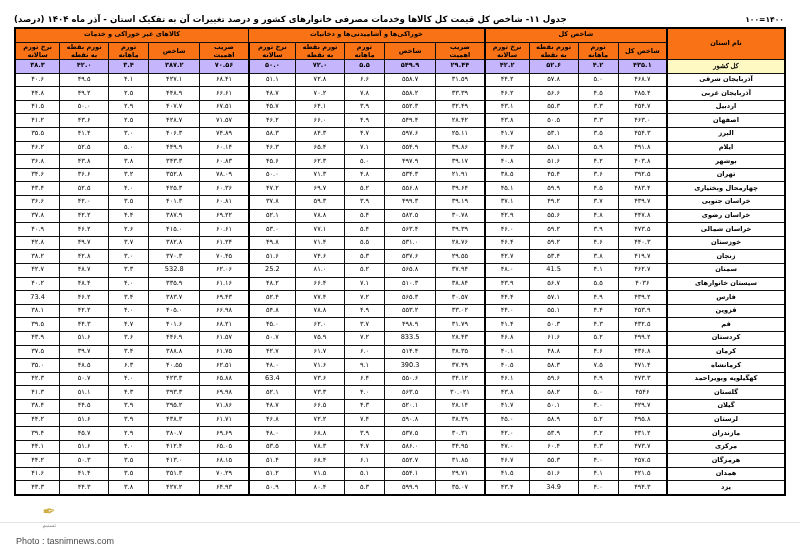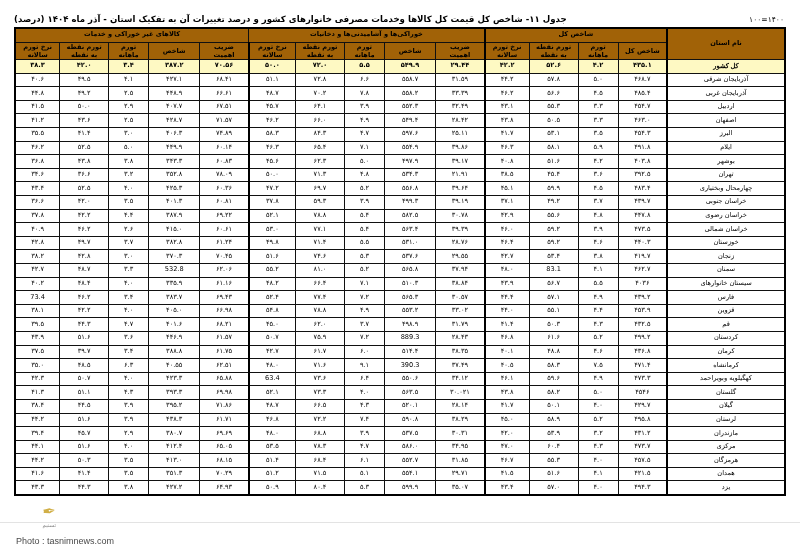--- a/index.html
+++ b/index.html
@@ -17,21 +17,21 @@
   .caption-row{
     display:flex;align-items:flex-end;justify-content:space-between;
     padding:14px 16px 3px 14px;
     box-sizing:border-box;
   }
   .table-title{
     font-size:8.6px;font-weight:bold;direction:rtl;text-align:left;
     white-space:nowrap;letter-spacing:0px;
   }
   .base-note{
-    font-size:7.6px;font-weight:normal;direction:ltr;unicode-bidi:plaintext;
+    font-size:7.6px;font-weight:bold;direction:ltr;unicode-bidi:plaintext;
     white-space:nowrap;
     margin-left:20px;
   }
 
   
   .tbl-wrap{padding:0 14px 0 14px;box-sizing:border-box;}
   table.grid{
     border-collapse:collapse;
     width:772px;
     table-layout:fixed;
@@ -43,34 +43,34 @@
     vertical-align:middle;
     padding:0;
     font-size:6.6px;
     line-height:1.18;
     height:12.6px;
     overflow:hidden;
     white-space:nowrap;
   }
   table.grid thead th{
     font-weight:bold;
-    background:#a16207;
+    background:#f97316;
   }
   th.grp{height:13px;font-size:7.4px;}
   th.sub{height:25px;font-size:6.5px;padding:0 1px;}
   th.prov-head{font-size:7.6px;font-weight:bold;margin-left:32px;}
   .two-line{display:block;line-height:1.25;}
 
   td.prov{
     text-align:right;
     padding-right:5px;
     font-size:7.3px;
-    font-weight:normal;
-  }
-  tr.total td{background:#fef9c3;font-weight:bold;}
+    font-weight:bold;
+  }
+  tr.total td{background:#c4b5fd;font-weight:bold;}
   tr.total td.prov{background:#fef9c3;font-family:Liberation Serif, serif;}
 
   
   .gsep{border-right:2px solid #000 !important;}
   .gsepL{border-left:2px solid #000 !important;}
 
   table.grid{border:2px solid #000;}
 
   
   .footer{
@@ -444,27 +444,27 @@
             <td class="gsep">۷۰.۴۵</td>
             <td>۳۷۰.۳</td>
             <td>۳.۰</td>
             <td>۴۲.۸</td>
             <td>۳۸.۲</td>
           </tr>
           <tr>
             <td class="prov gsepL">سمنان</td>
             <td class="gsep">۴۶۲.۷</td>
             <td>۴.۱</td>
-            <td>83.1</td>
+            <td>41.5</td>
             <td>۴۸.۰</td>
             <td class="gsep">۳۷.۹۴</td>
             <td>۵۶۵.۸</td>
             <td>۵.۲</td>
             <td>۸۱.۰</td>
-            <td>۵۵.۲</td>
+            <td>25.2</td>
             <td class="gsep">۶۲.۰۶</td>
             <td>532.8</td>
             <td>۳.۳</td>
             <td>۴۸.۷</td>
             <td>۴۲.۷</td>
           </tr>
           <tr>
             <td class="prov gsepL">سیستان خانوارهای</td>
             <td class="gsep">۴۰۳۶</td>
             <td>۵.۵</td>
@@ -532,21 +532,21 @@
             <td>۴۴.۳</td>
             <td>۳۹.۵</td>
           </tr>
           <tr>
             <td class="prov gsepL">کردستان</td>
             <td class="gsep">۴۹۹.۲</td>
             <td>۵.۲</td>
             <td>۶۱.۶</td>
             <td>۴۶.۸</td>
             <td class="gsep">۲۸.۴۳</td>
-            <td>889.3</td>
+            <td>833.5</td>
             <td>۷.۲</td>
             <td>۷۵.۹</td>
             <td>۵۰.۷</td>
             <td class="gsep">۶۱.۵۷</td>
             <td>۴۴۶.۹</td>
             <td>۳.۶</td>
             <td>۵۱.۶</td>
             <td>۴۳.۹</td>
           </tr>
           <tr>
@@ -716,21 +716,21 @@
             <td class="gsep">۷۰.۲۹</td>
             <td>۳۵۱.۳</td>
             <td>۳.۵</td>
             <td>۴۱.۴</td>
             <td>۴۱.۶</td>
           </tr>
           <tr>
             <td class="prov gsepL">یزد</td>
             <td class="gsep">۴۹۴.۳</td>
             <td>۴.۰</td>
-            <td>۵۷.۰</td>
+            <td>34.9</td>
             <td>۴۳.۴</td>
             <td class="gsep">۳۵.۰۷</td>
             <td>۵۹۹.۹</td>
             <td>۵.۳</td>
             <td>۸۰.۴</td>
             <td>۵۰.۹</td>
             <td class="gsep">۶۴.۹۳</td>
             <td>۴۲۷.۲</td>
             <td>۳.۸</td>
             <td>۴۴.۳</td>

